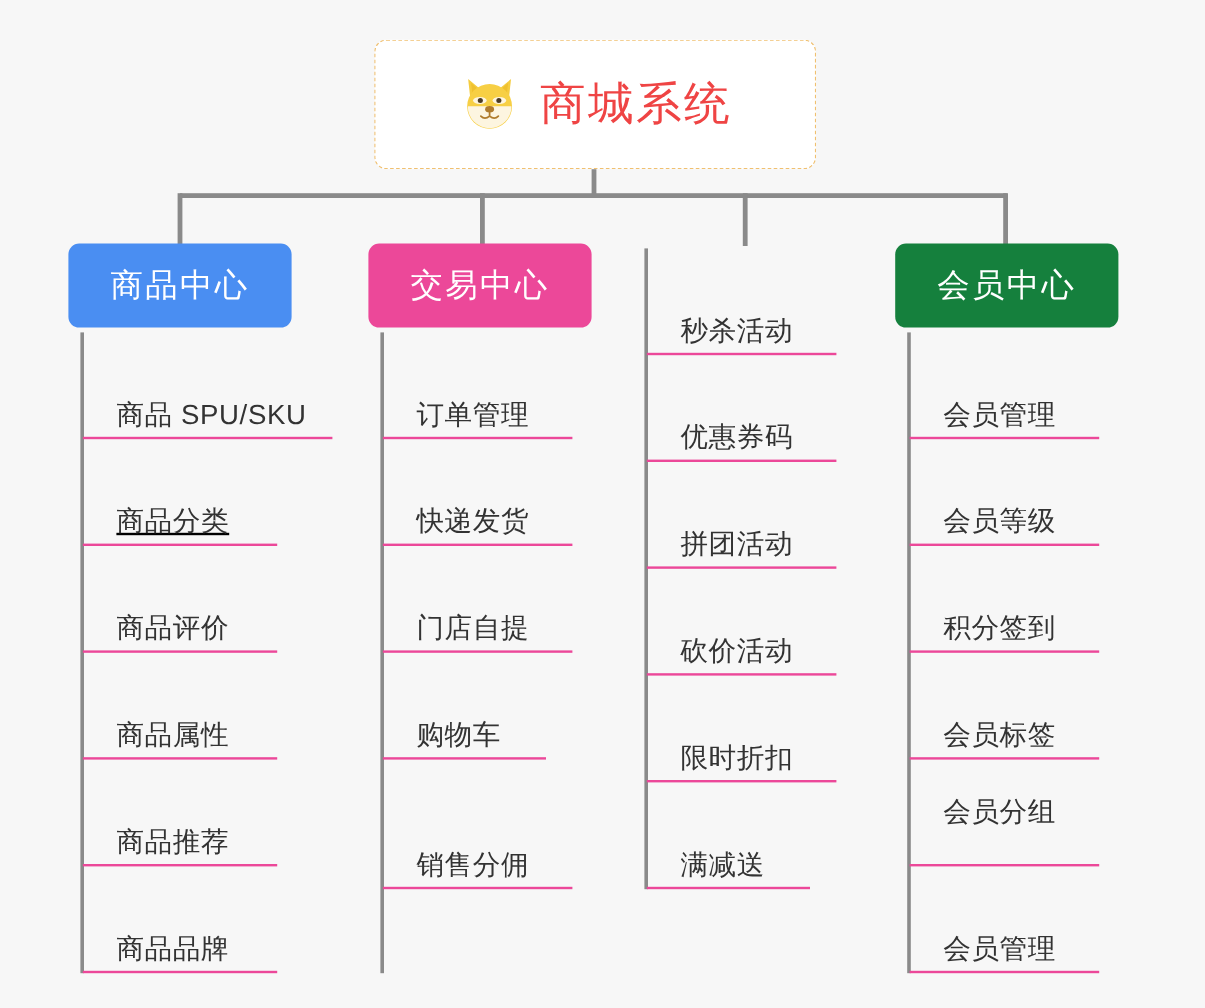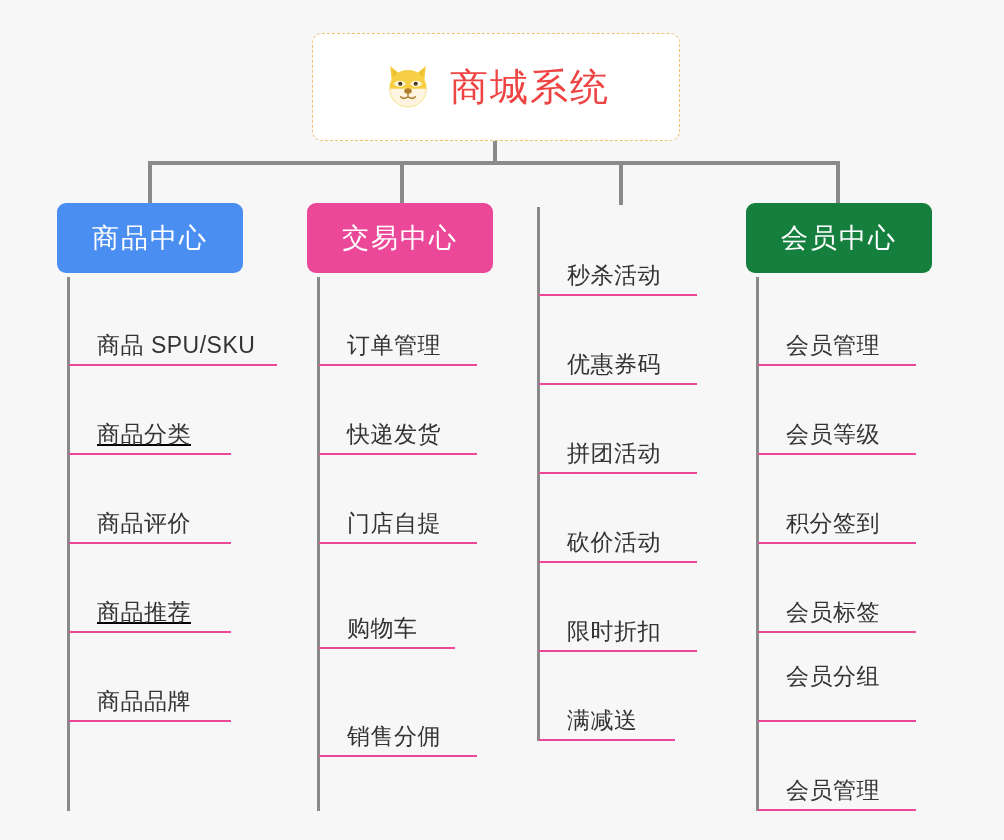--- a/index.html
+++ b/index.html
@@ -118,21 +118,24 @@
           <div class="trunk" style="height: 534px;"></div>
           <div class="leaf" style="width: 208px;">
             <span class="leaf-label">商品 SPU/SKU</span>
           </div>
           <div class="leaf" style="width: 162px; text-decoration: underline;">
             <span class="leaf-label">商品分类</span>
           </div>
           <div class="leaf" style="width: 162px;">
             <span class="leaf-label">商品评价</span>
           </div>
-          <div class="leaf" style="width: 162px; text-decoration: underline;">
+          <div class="leaf" style="width: 162px;">
+            <span class="leaf-label">商品属性</span>
+          </div>
+          <div class="leaf" style="width: 162px;">
             <span class="leaf-label">商品推荐</span>
           </div>
           <div class="leaf" style="width: 162px;">
             <span class="leaf-label">商品品牌</span>
           </div>
         </div>
       </div>
       <div class="column" style="left: 307px; width: 186px;">
         <div class="cat-header" style="background: #ec4899;">
           <span>交易中心</span>
@@ -141,21 +144,21 @@
           <div class="trunk" style="height: 534px;"></div>
           <div class="leaf" style="width: 158px;">
             <span class="leaf-label">订单管理</span>
           </div>
           <div class="leaf" style="width: 158px;">
             <span class="leaf-label">快递发货</span>
           </div>
           <div class="leaf" style="width: 158px;">
             <span class="leaf-label">门店自提</span>
           </div>
-          <div class="leaf" style="width: 136px; margin-top: 16px;">
+          <div class="leaf" style="width: 136px;">
             <span class="leaf-label">购物车</span>
           </div>
           <div class="leaf" style="width: 158px; margin-top: 19px;">
             <span class="leaf-label">销售分佣</span>
           </div>
         </div>
       </div>
       <div class="column" style="left: 527px; width: 186px;">
         <div class="items">
           <div class="trunk" style="height: 534px;"></div>

